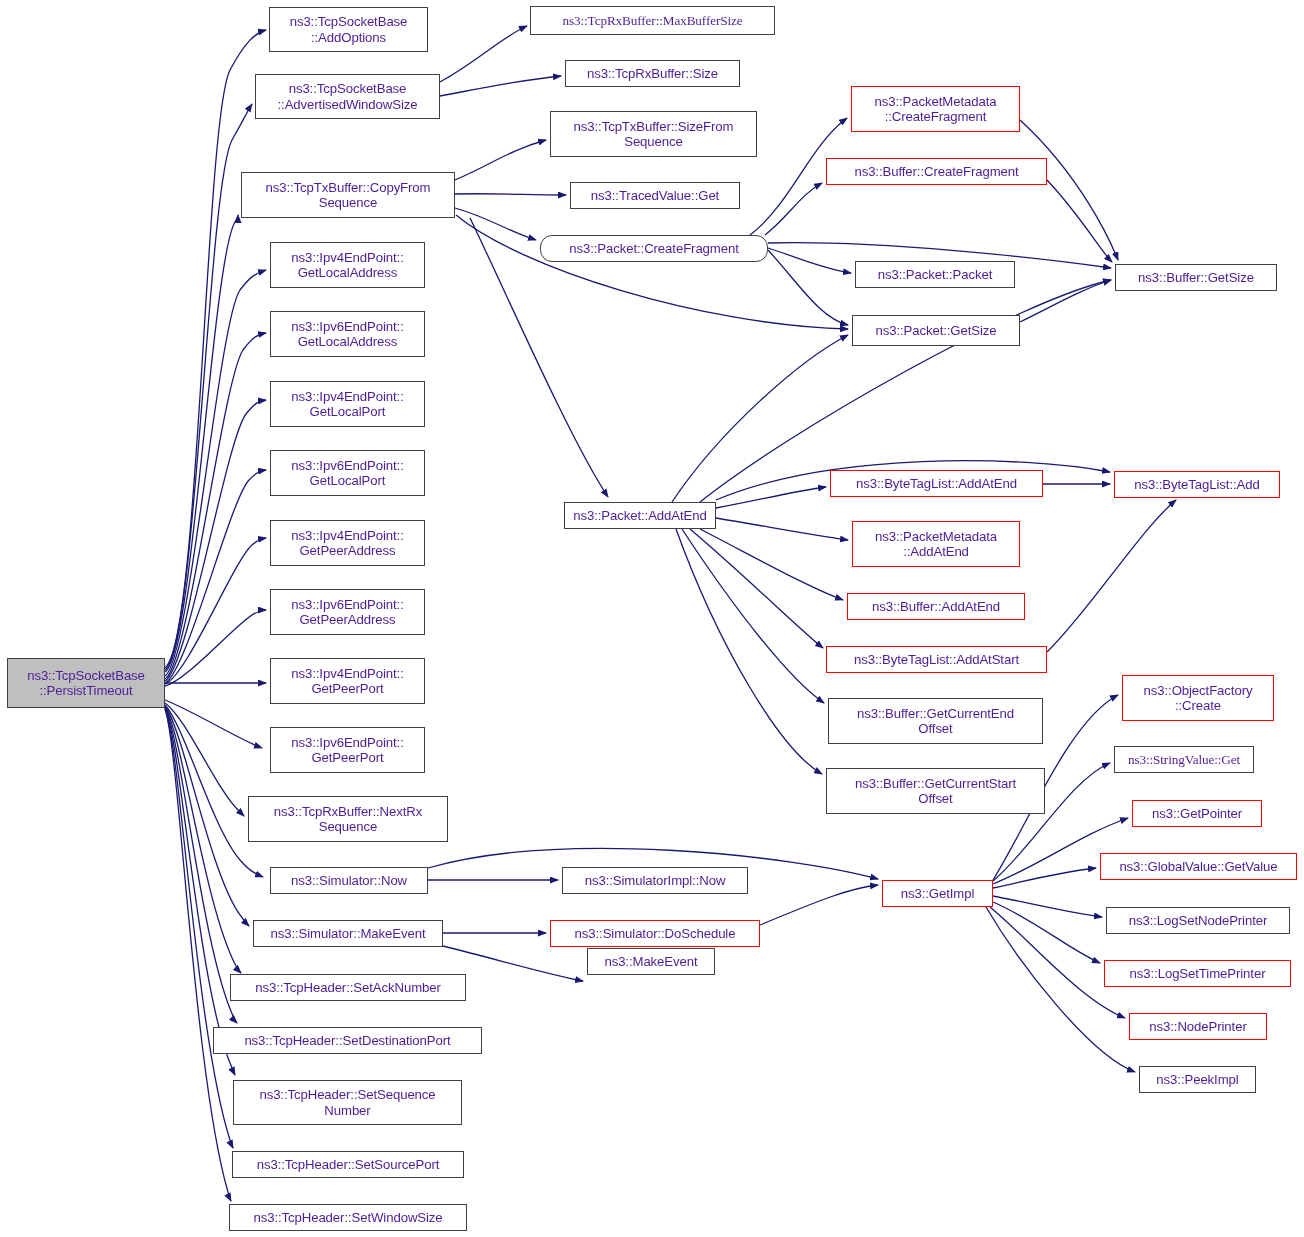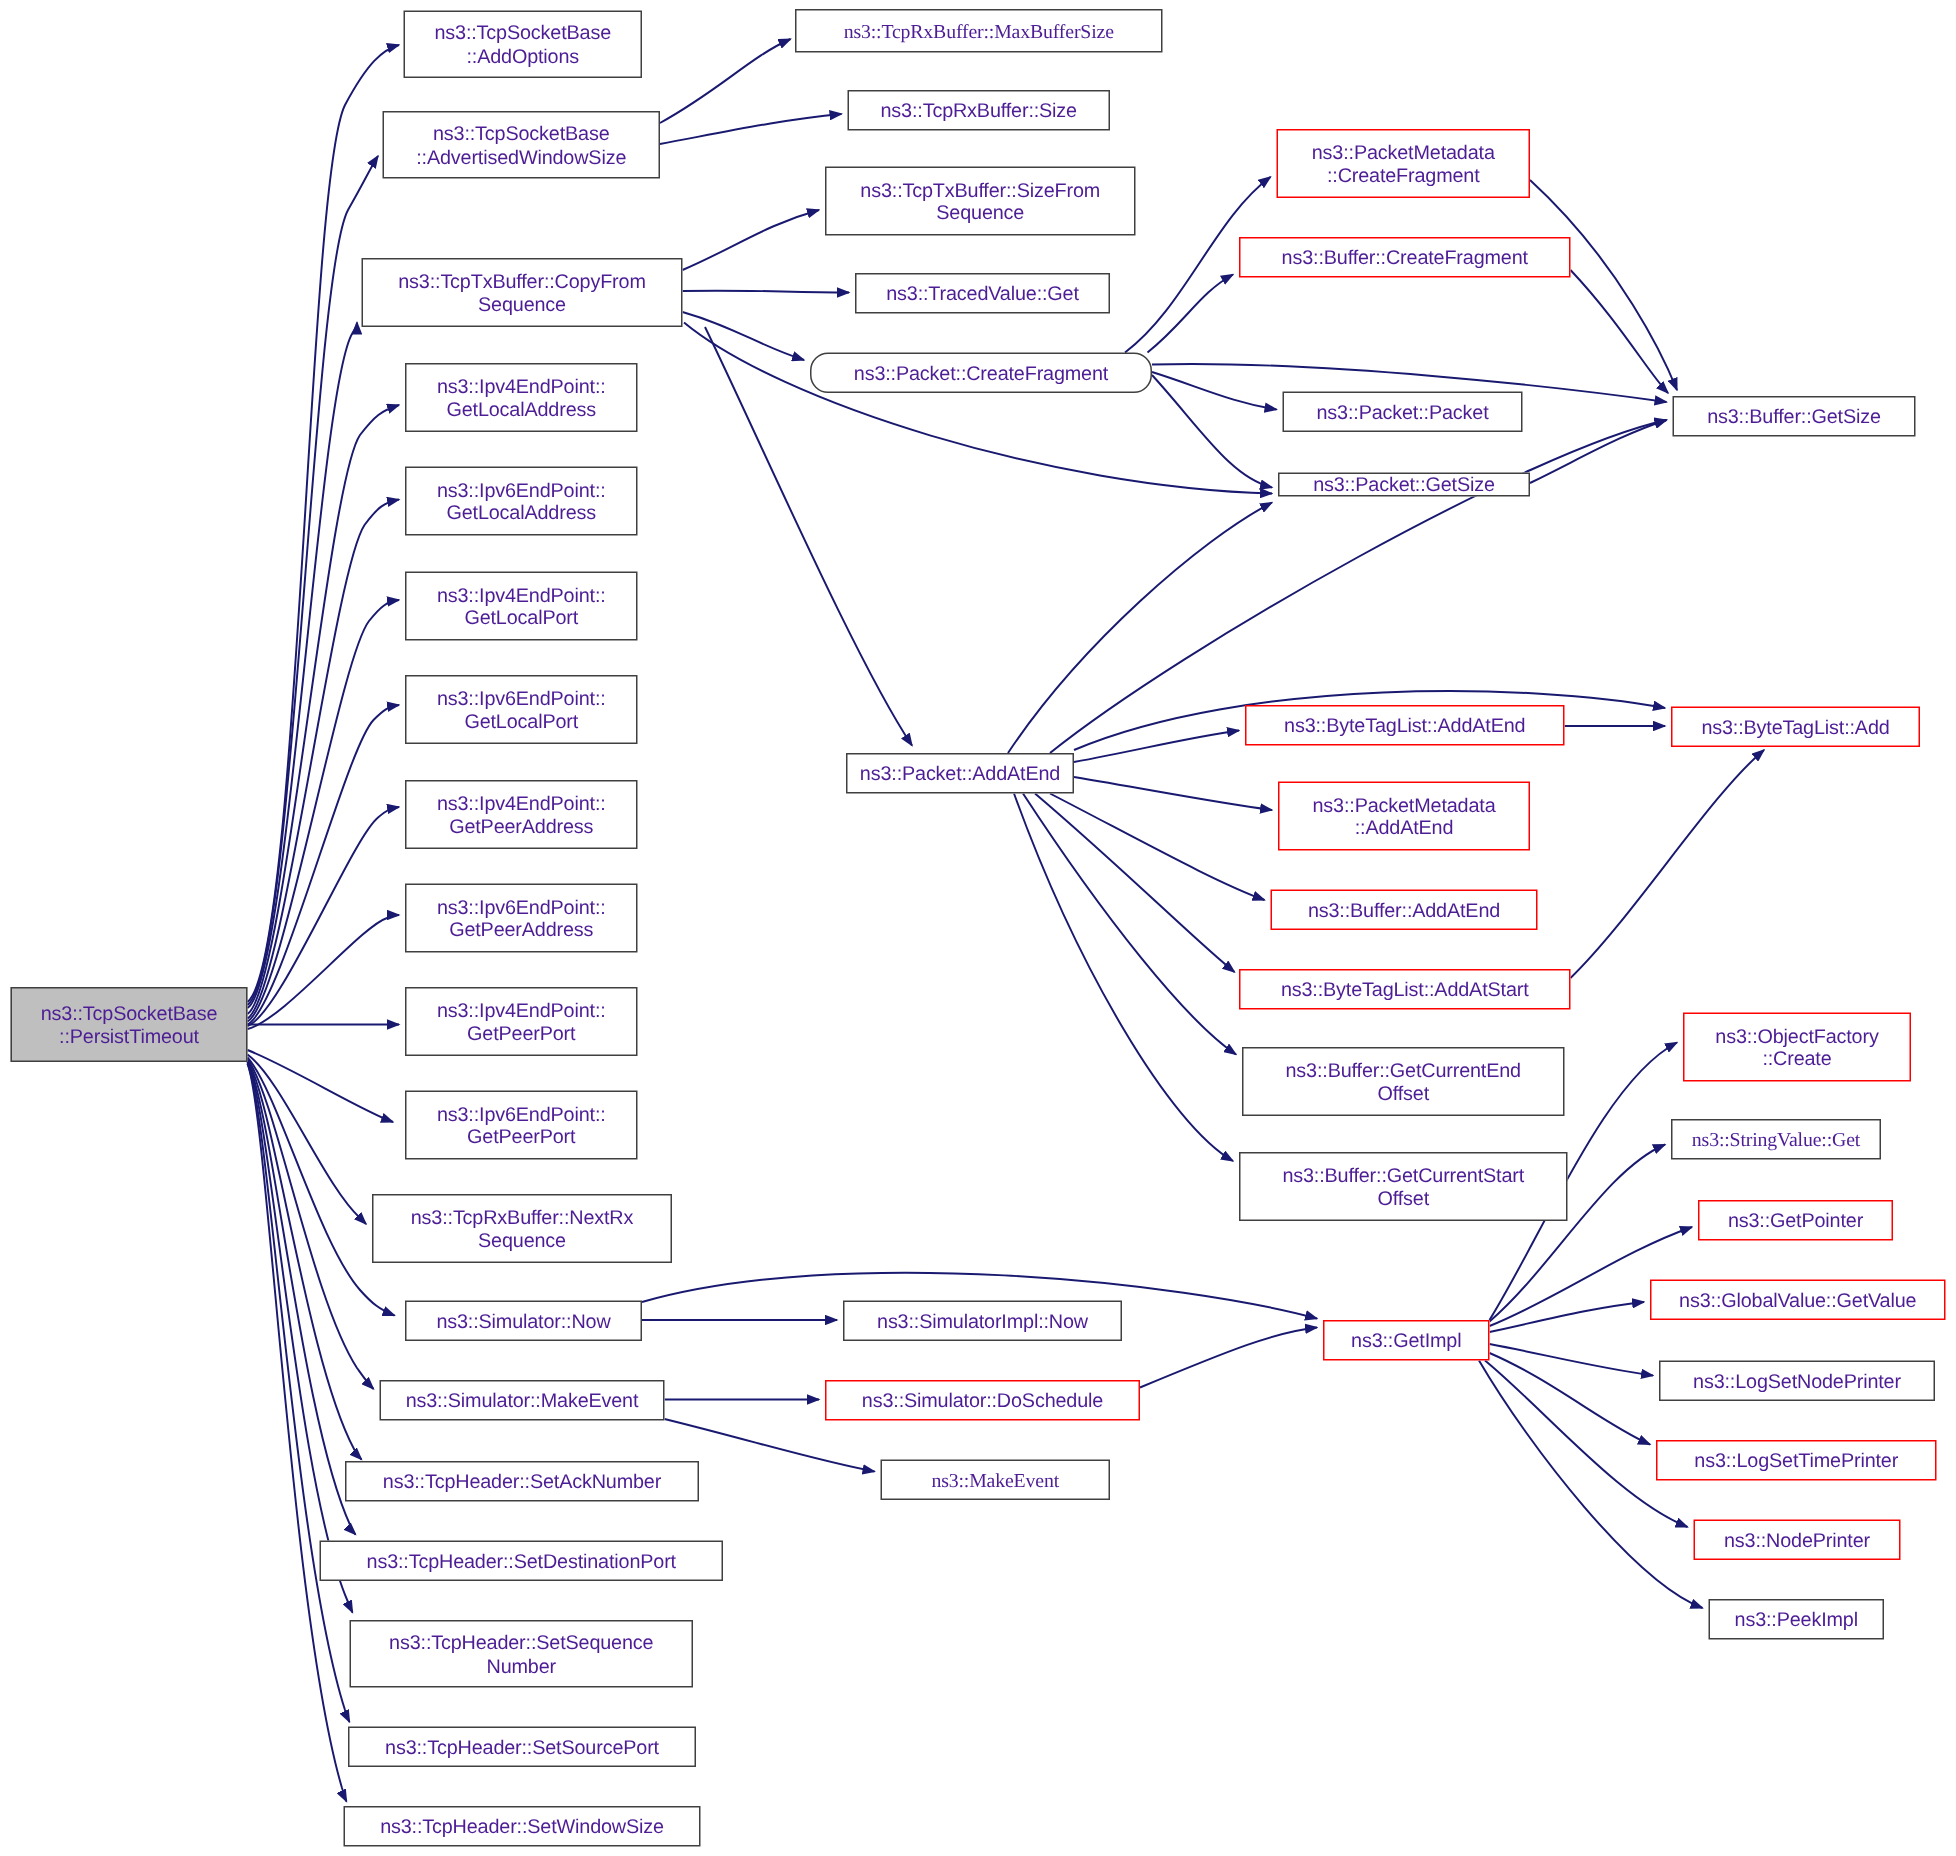--- a/index.html
+++ b/index.html
@@ -122,26 +122,26 @@
       <div class="node" style="left: 229px; top: 1204px; width: 238px; height: 27px;">ns3::TcpHeader::SetWindowSize</div>
       <div class="node" style="left: 530px; top: 6px; width: 245px; height: 29px; font-family: Liberation Serif, serif;">ns3::TcpRxBuffer::MaxBufferSize</div>
       <div class="node" style="left: 565px; top: 60px; width: 175px; height: 27px;">ns3::TcpRxBuffer::Size</div>
       <div class="node" style="left: 550px; top: 111px; width: 207px; height: 46px;">ns3::TcpTxBuffer::SizeFrom
 Sequence</div>
       <div class="node" style="left: 570px; top: 182px; width: 170px; height: 27px;">ns3::TracedValue::Get</div>
       <div class="node" style="left: 540px; top: 235px; width: 228px; height: 27px; border-radius: 12px;">ns3::Packet::CreateFragment</div>
       <div class="node" style="left: 564px; top: 502px; width: 152px; height: 27px;">ns3::Packet::AddAtEnd</div>
       <div class="node" style="left: 562px; top: 867px; width: 186px; height: 27px;">ns3::SimulatorImpl::Now</div>
       <div class="node red" style="left: 550px; top: 920px; width: 210px; height: 27px;">ns3::Simulator::DoSchedule</div>
-      <div class="node" style="left: 587px; top: 973px; width: 153px; height: 27px; font-family: Liberation Serif, serif;">ns3::MakeEvent</div>
+      <div class="node" style="left: 587px; top: 948px; width: 128px; height: 27px;">ns3::MakeEvent</div>
       <div class="node red" style="left: 851px; top: 86px; width: 169px; height: 46px;">ns3::PacketMetadata
 ::CreateFragment</div>
       <div class="node red" style="left: 826px; top: 158px; width: 221px; height: 27px;">ns3::Buffer::CreateFragment</div>
       <div class="node" style="left: 855px; top: 261px; width: 160px; height: 27px;">ns3::Packet::Packet</div>
-      <div class="node" style="left: 852px; top: 315px; width: 168px; height: 16px;">ns3::Packet::GetSize</div>
+      <div class="node" style="left: 852px; top: 315px; width: 168px; height: 31px;">ns3::Packet::GetSize</div>
       <div class="node" style="left: 1115px; top: 264px; width: 162px; height: 27px;">ns3::Buffer::GetSize</div>
       <div class="node red" style="left: 830px; top: 470px; width: 213px; height: 27px;">ns3::ByteTagList::AddAtEnd</div>
       <div class="node red" style="left: 1114px; top: 471px; width: 166px; height: 27px;">ns3::ByteTagList::Add</div>
       <div class="node red" style="left: 852px; top: 521px; width: 168px; height: 46px;">ns3::PacketMetadata
 ::AddAtEnd</div>
       <div class="node red" style="left: 847px; top: 593px; width: 178px; height: 27px;">ns3::Buffer::AddAtEnd</div>
       <div class="node red" style="left: 826px; top: 646px; width: 221px; height: 27px;">ns3::ByteTagList::AddAtStart</div>
       <div class="node" style="left: 828px; top: 698px; width: 215px; height: 46px;">ns3::Buffer::GetCurrentEnd
 Offset</div>
       <div class="node" style="left: 826px; top: 768px; width: 219px; height: 46px;">ns3::Buffer::GetCurrentStart

